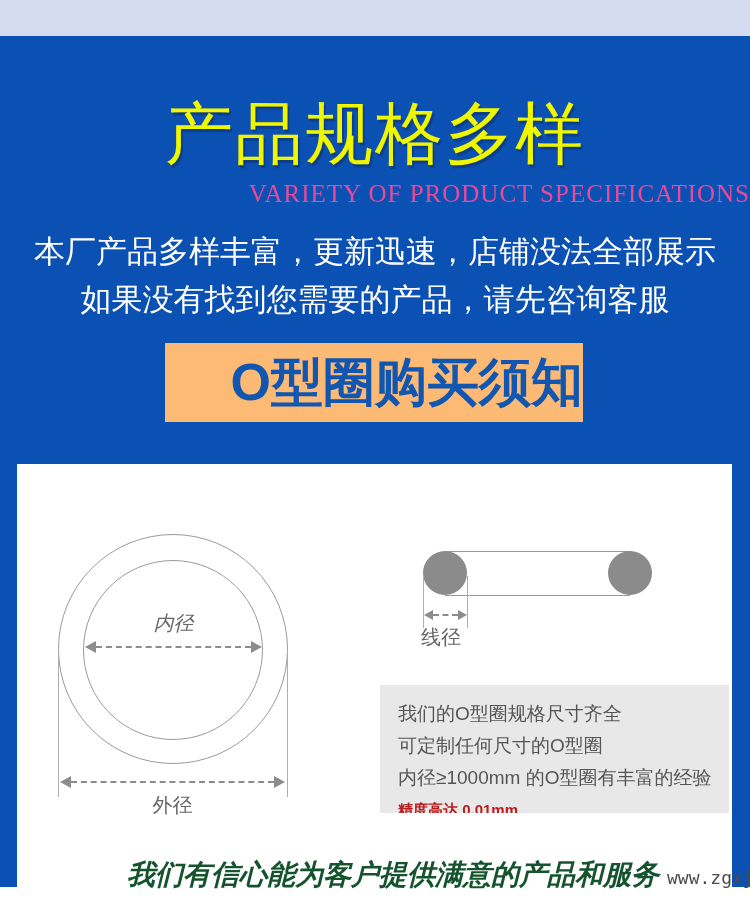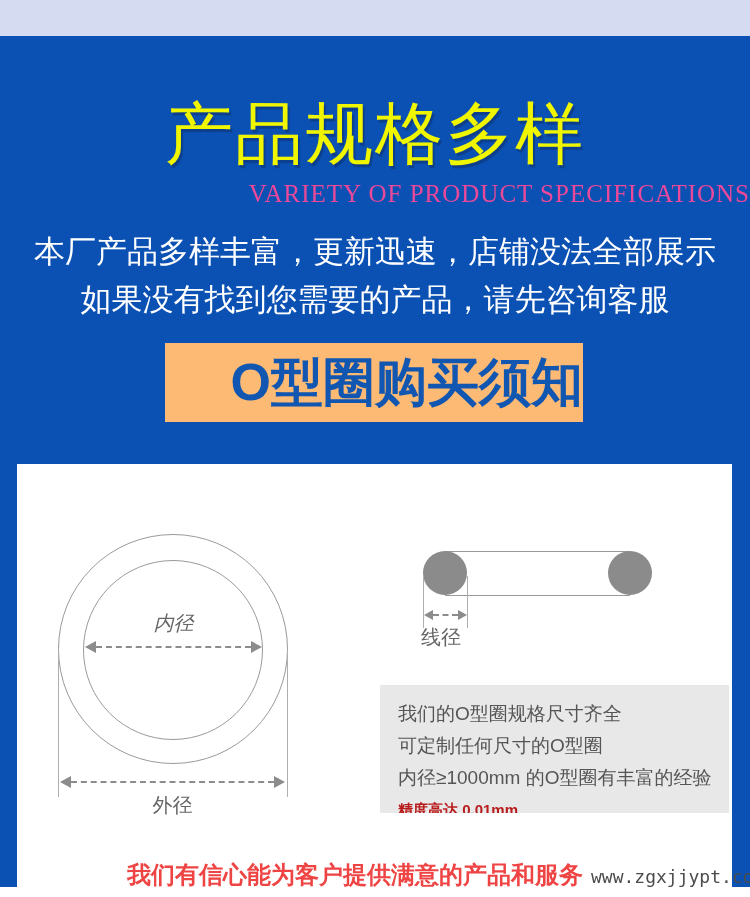--- a/index.html
+++ b/index.html
@@ -78,21 +78,21 @@
     font-size:19px; line-height:32px; color:#555555; white-space:nowrap;
   }
   .info-box .info-highlight {
     font-size:15px; line-height:32px; font-weight:bold; color:#b91c1c; white-space:nowrap;
   }
 
   .footer-line {
     position:absolute; left:110px; top:396px; width:605px; height:30px; line-height:30px;
     text-align:center; white-space:nowrap;
   }
-  .footer-tagline { font-size:24px; font-weight:bold; color:#ef4444; }
+  .footer-tagline { font-size:28px; font-weight:bold; color:#14532d;font-style:italic; }
   .footer-site { font-size:18px; color:#4c4c4c; font-family:"DejaVu Sans Mono","Liberation Mono",monospace; margin-left:8px; }
 </style>
 </head>
 <body>
 
 <div class="page">
   <div class="top-band"></div>
 
   <div class="blue-section"></div>
 

